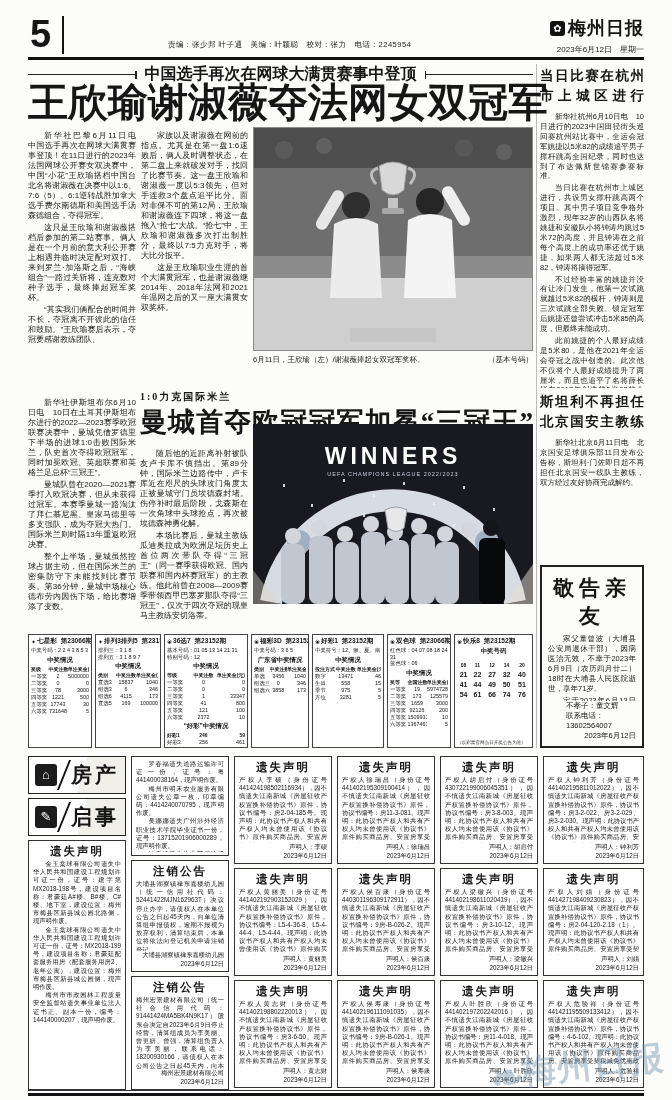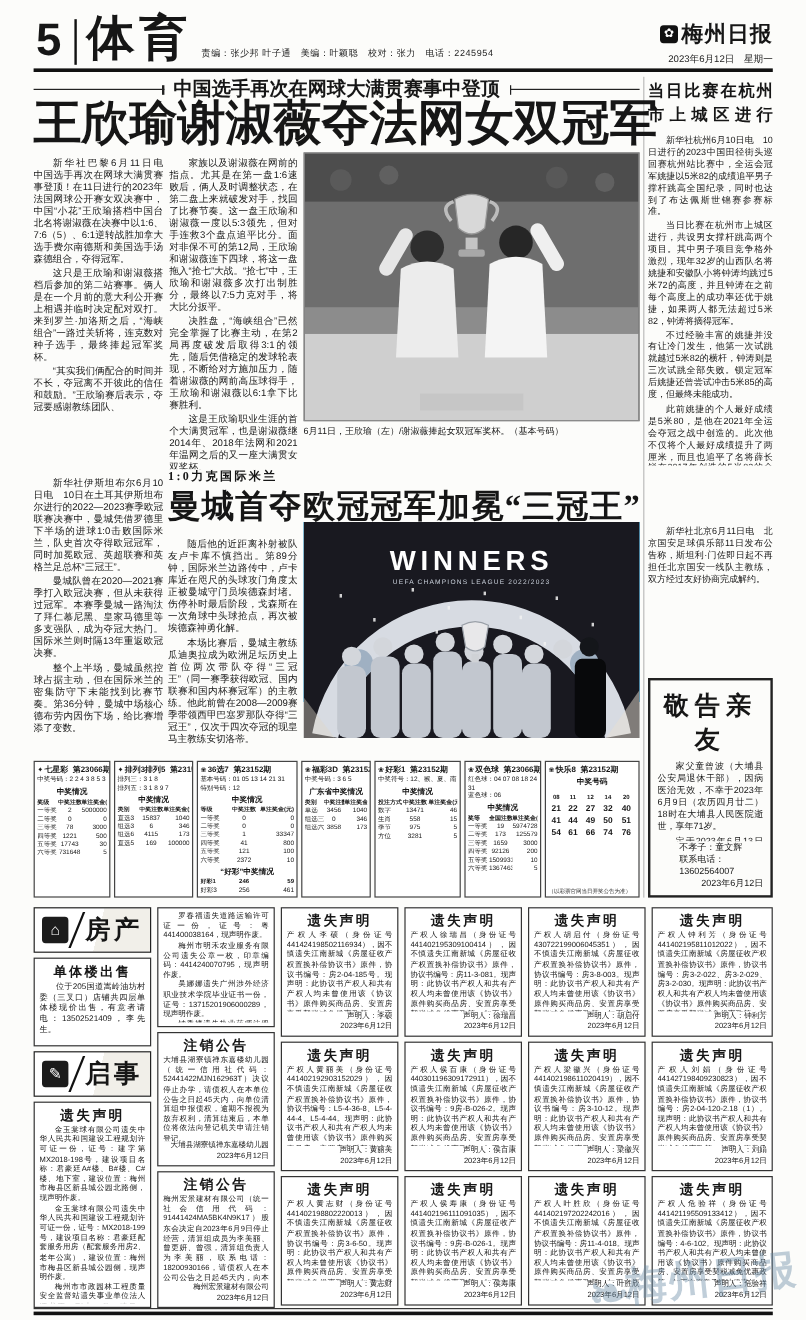--- a/index.html
+++ b/index.html
@@ -30,29 +30,29 @@
   #lead-kicker .ktext{font-size:16px;white-space:nowrap}
   .krule{flex:1;height:0;border-top:1.5px solid #222;position:relative}
   .krule.l::after,.krule.r::after{content:"";position:absolute;width:1.5px;height:8px;background:#222;top:-4.5px}
   .krule.l::after{right:0}.krule.r::after{left:0}
   #lead-headline{left:28px;top:80px;width:505px;font-size:40px;line-height:46px;white-space:nowrap;
                  text-align:justify;text-align-last:justify;letter-spacing:0}
   .bodycol{font-size:8px;line-height:10px;overflow:hidden}
   #lead-col1{left:28px;top:131px;width:108px;height:260px}
   #lead-col2{left:141px;top:131px;width:107px;height:260px}
   #lead-photo{left:253px;top:127px;width:280px;height:224px;border:1px solid #8a8a8a;background:#777}
-  #lead-cap{left:253px;top:355px;width:280px;display:flex;font-size:7.5px}
+  #lead-cap{left:253px;top:355px;width:280px;display:flex;justify-content:space-between;font-size:7.5px}
 
   
   #city-col1{left:28px;top:398px;width:108px;height:226px}
   #city-kicker{left:140px;top:390px;width:393px;text-align:left;font-size:10px;letter-spacing:2px}
   #city-headline{left:140px;top:405px;width:393px;font-size:27px;line-height:34px;white-space:nowrap;
                  text-align:justify;text-align-last:justify}
   #city-col2{left:140px;top:449px;width:108px;height:175px}
-  #city-photo{left:253px;top:435px;width:280px;height:150px;background:#0ea5e9}
+  #city-photo{left:253px;top:424px;width:280px;height:150px;background:#8b5cf6}
 
   
   .sb-h{left:540px;width:104px;font-size:13.5px;line-height:20px;text-align:justify;text-align-last:justify}
   #sb1-h{top:66px}
   #sb1-body{left:540px;top:112px;width:104px;height:276px;font-size:7.5px;line-height:9.9px;overflow:hidden}
   #sb2-h{top:392px}
   #sb2-body{left:540px;top:438px;width:104px;height:122px;font-size:7.5px;line-height:9.9px;overflow:hidden}
   #obit{left:540px;top:565px;width:104px;height:183px;border:2px solid #222;padding:5px 6px;
         display:flex;flex-direction:column}
   #obit-title{text-align:center;font-size:21px;letter-spacing:5px;margin:2px 0 4px 0}
@@ -114,21 +114,20 @@
              transform:rotate(-6deg);pointer-events:none}
   #watermark .wm-swirl{font-size:40px;vertical-align:-6px;margin-right:-4px}
 </style>
 </head>
 <body>
 
 <div class="page">
 
   <div class="abs" id="hdr-pageno">5</div>
   <div class="abs" id="hdr-vline"></div>
-  <div class="abs" id="hdr-section">体育</div>
   <div class="abs" id="hdr-staff">责编：张少邦 叶子通　美编：叶颖聪　校对：张力　电话：2245954</div>
   <div class="abs" id="hdr-mast">
     <div class="mast-row">
       <span class="mast-logo">✿</span>
       <span class="mast-name serif">梅州日报</span>
     </div>
     <div class="mast-date">2023年6月12日　星期一</div>
   </div>
   <div class="abs" id="hdr-rule"></div>
   <div class="abs" id="sb-vrule"></div>
@@ -139,21 +138,20 @@
     <span class="krule r"></span>
   </div>
   <div class="abs serif" id="lead-headline">王欣瑜谢淑薇夺法网女双冠军</div>
   <div class="abs bodycol just" id="lead-col1">
       <p class="para">新华社巴黎6月11日电　中国选手再次在网球大满贯赛事登顶！在11日进行的2023年法国网球公开赛女双决赛中，中国“小花”王欣瑜搭档中国台北名将谢淑薇在决赛中以1:6、7:6（5）、6:1逆转战胜加拿大选手费尔南德斯和美国选手汤森德组合，夺得冠军。</p>
       <p class="para">这只是王欣瑜和谢淑薇搭档后参加的第二站赛事。俩人是在一个月前的意大利公开赛上相遇并临时决定配对双打。来到罗兰·加洛斯之后，“海峡组合”一路过关斩将，连克数对种子选手，最终捧起冠军奖杯。</p>
       <p class="para">“其实我们俩配合的时间并不长，夺冠离不开彼此的信任和鼓励。”王欣瑜赛后表示，夺冠要感谢教练团队、</p>
     </div>
   <div class="abs bodycol just" id="lead-col2">
       <p class="para">家族以及谢淑薇在网前的指点。尤其是在第一盘1:6速败后，俩人及时调整状态，在第二盘上来就破发对手，找回了比赛节奏。这一盘王欣瑜和谢淑薇一度以5:3领先，但对手连救3个盘点追平比分。面对非保不可的第12局，王欣瑜和谢淑薇连下四球，将这一盘拖入“抢七”大战。“抢七”中，王欣瑜和谢淑薇多次打出制胜分，最终以7:5力克对手，将大比分扳平。</p>
-      <p class="para">决胜盘，“海峡组合”已然完全掌握了比赛主动，在第2局再度破发后取得3:1的领先，随后凭借稳定的发球轮表现，不断给对方施加压力，随着谢淑薇的网前高压球得手，王欣瑜和谢淑薇以6:1拿下比赛胜利。</p>
       <p class="para">这是王欣瑜职业生涯的首个大满贯冠军，也是谢淑薇继2014年、2018年法网和2021年温网之后的又一座大满贯女双奖杯。</p>
     </div>
 
   <div class="abs" id="lead-photo">
     <svg width="278" height="222" viewBox="0 0 278 222">
       <rect width="278" height="222" fill="#6e6e6e"></rect>
       <rect y="0" width="278" height="40" fill="#4d4d4d"></rect>
       <circle cx="30" cy="22" r="9" fill="#5a5a5a"></circle>
         <circle cx="70" cy="18" r="8" fill="#606060"></circle>
       <circle cx="210" cy="20" r="9" fill="#585858"></circle>
@@ -248,20 +246,21 @@
     </svg>
   </div>
 
   <div class="abs serif sb-h" id="sb1-h">当日比赛在杭州市上城区进行</div>
   <div class="abs just" id="sb1-body">
       <p class="para">新华社杭州6月10日电　10日进行的2023中国田径街头巡回赛杭州站比赛中，全运会冠军姚捷以5米82的成绩追平男子撑杆跳高全国纪录，同时也达到了布达佩斯世锦赛参赛标准。</p>
       <p class="para">当日比赛在杭州市上城区进行，共设男女撑杆跳高两个项目。其中男子项目竞争格外激烈，现年32岁的山西队名将姚捷和安徽队小将钟涛均跳过5米72的高度，并且钟涛在之前每个高度上的成功率还优于姚捷，如果两人都无法超过5米82，钟涛将摘得冠军。</p>
       <p class="para">不过经验丰富的姚捷并没有让冷门发生，他第一次试跳就越过5米82的横杆，钟涛则是三次试跳全部失败。锁定冠军后姚捷还曾尝试冲击5米85的高度，但最终未能成功。</p>
       <p class="para">此前姚捷的个人最好成绩是5米80，是他在2021年全运会夺冠之战中创造的。此次他不仅将个人最好成绩提升了两厘米，而且也追平了名将薛长锐在2017年创造的5米82的全国纪录，打破了中国田径街头巡回赛赛会纪录，并且超越了布达佩斯世锦赛该项目5米81的参赛标准。姚捷也成为第一个在该项目中获得布达佩斯世锦赛参赛资格的中国队选手。</p>
     </div>
+  <div class="abs serif sb-h" id="sb2-h">斯坦利不再担任北京国安主教练</div>
   <div class="abs just" id="sb2-body">
       <p class="para">新华社北京6月11日电　北京国安足球俱乐部11日发布公告称，斯坦利·门佐即日起不再担任北京国安一线队主教练，双方经过友好协商完成解约。</p>
     </div>
 
   <div class="abs" id="obit">
     <div class="serif" id="obit-title">敬告亲友</div>
     <div class="just" id="obit-body">
         <p class="para">家父童曾波（大埔县公安局退休干部），因病医治无效，不幸于2023年6月9日（农历四月廿二）18时在大埔县人民医院逝世，享年71岁。</p>
         <p class="para">定于2023年6月13日（星期二）早上6时50分在大埔县殡仪馆8号灵堂设灵吊唁，并于9时30分在2号追悼厅举行追思告别仪式，恳请亲朋好友前来吊唁。</p>
       </div>
@@ -547,24 +546,20 @@
       <div class="lt-fn">（以彩票官网当日开奖公告为准）</div>
     </div>
   </div>
 
   <div class="ccol" id="ccol1">
     <div class="cat">
       <span class="cat-icon">⌂</span>
       <span class="cat-slash"></span>
       <span class="cat-title">房产</span>
     </div>
-    <div class="cbox" id="house-ad">
-      <div class="cbox-title serif">单体楼出售</div>
-      <div class="cbox-body just">位于205国道嵩岭油坊村委（三叉口）店铺共四层单体楼现价出售，有意者请电：13502521409，李先生。</div>
-    </div>
     <div class="cat">
       <span class="cat-icon">✎</span>
       <span class="cat-slash"></span>
       <span class="cat-title">启事</span>
     </div>
     <div class="cbox" id="loss-box">
       <div class="cbox-title serif">遗失声明</div>
       <div class="cbox-body just">
           <p class="para">金玉棠球有限公司遗失中华人民共和国建设工程规划许可证一份，证号：建字第MX2018-198号，建设项目名称：君豪廷A#楼、B#楼、C#楼、地下室，建设位置：梅州市梅县区新县城公园北路侧，现声明作废。</p>
           <p class="para">金玉棠球有限公司遗失中华人民共和国建设工程规划许可证一份，证号：MX2018-199号，建设项目名称：君豪廷配套服务用房（配套服务用房2、老年公寓），建设位置：梅州市梅县区新县城公园侧，现声明作废。</p>

